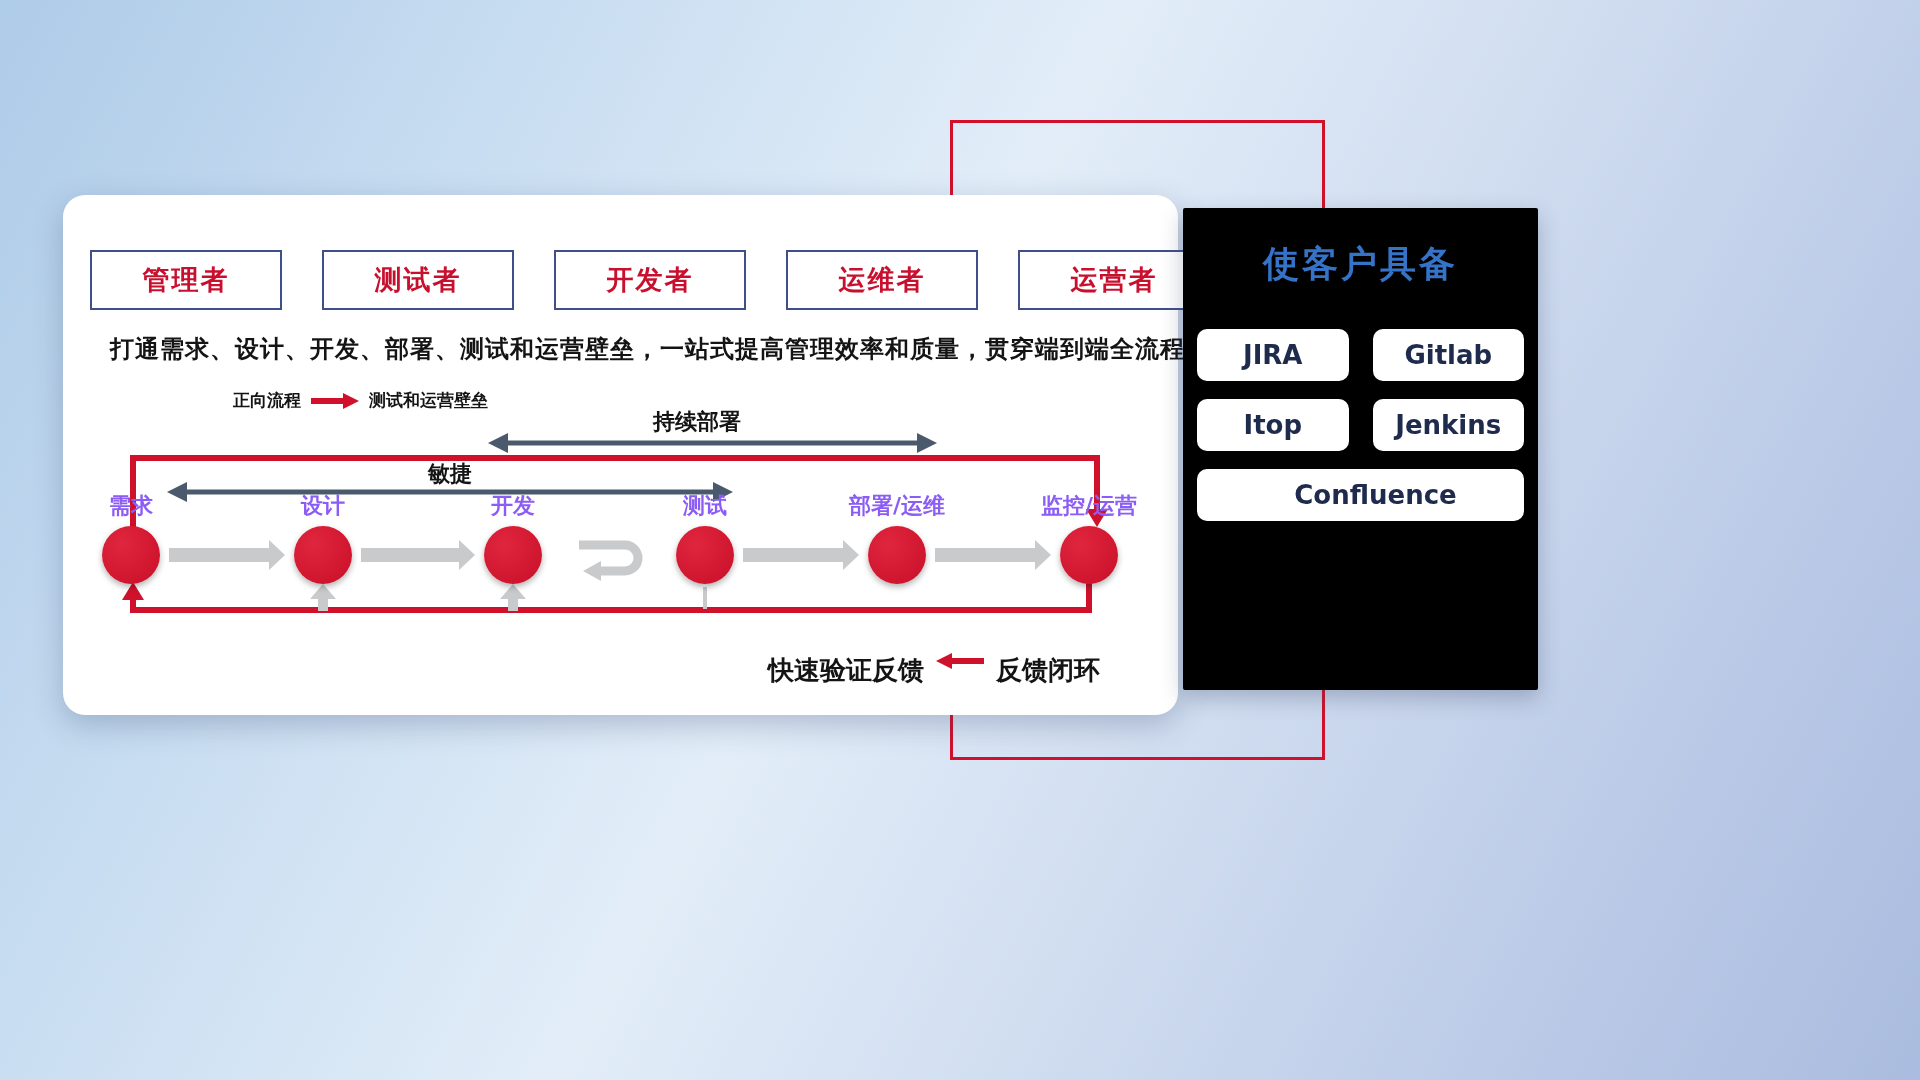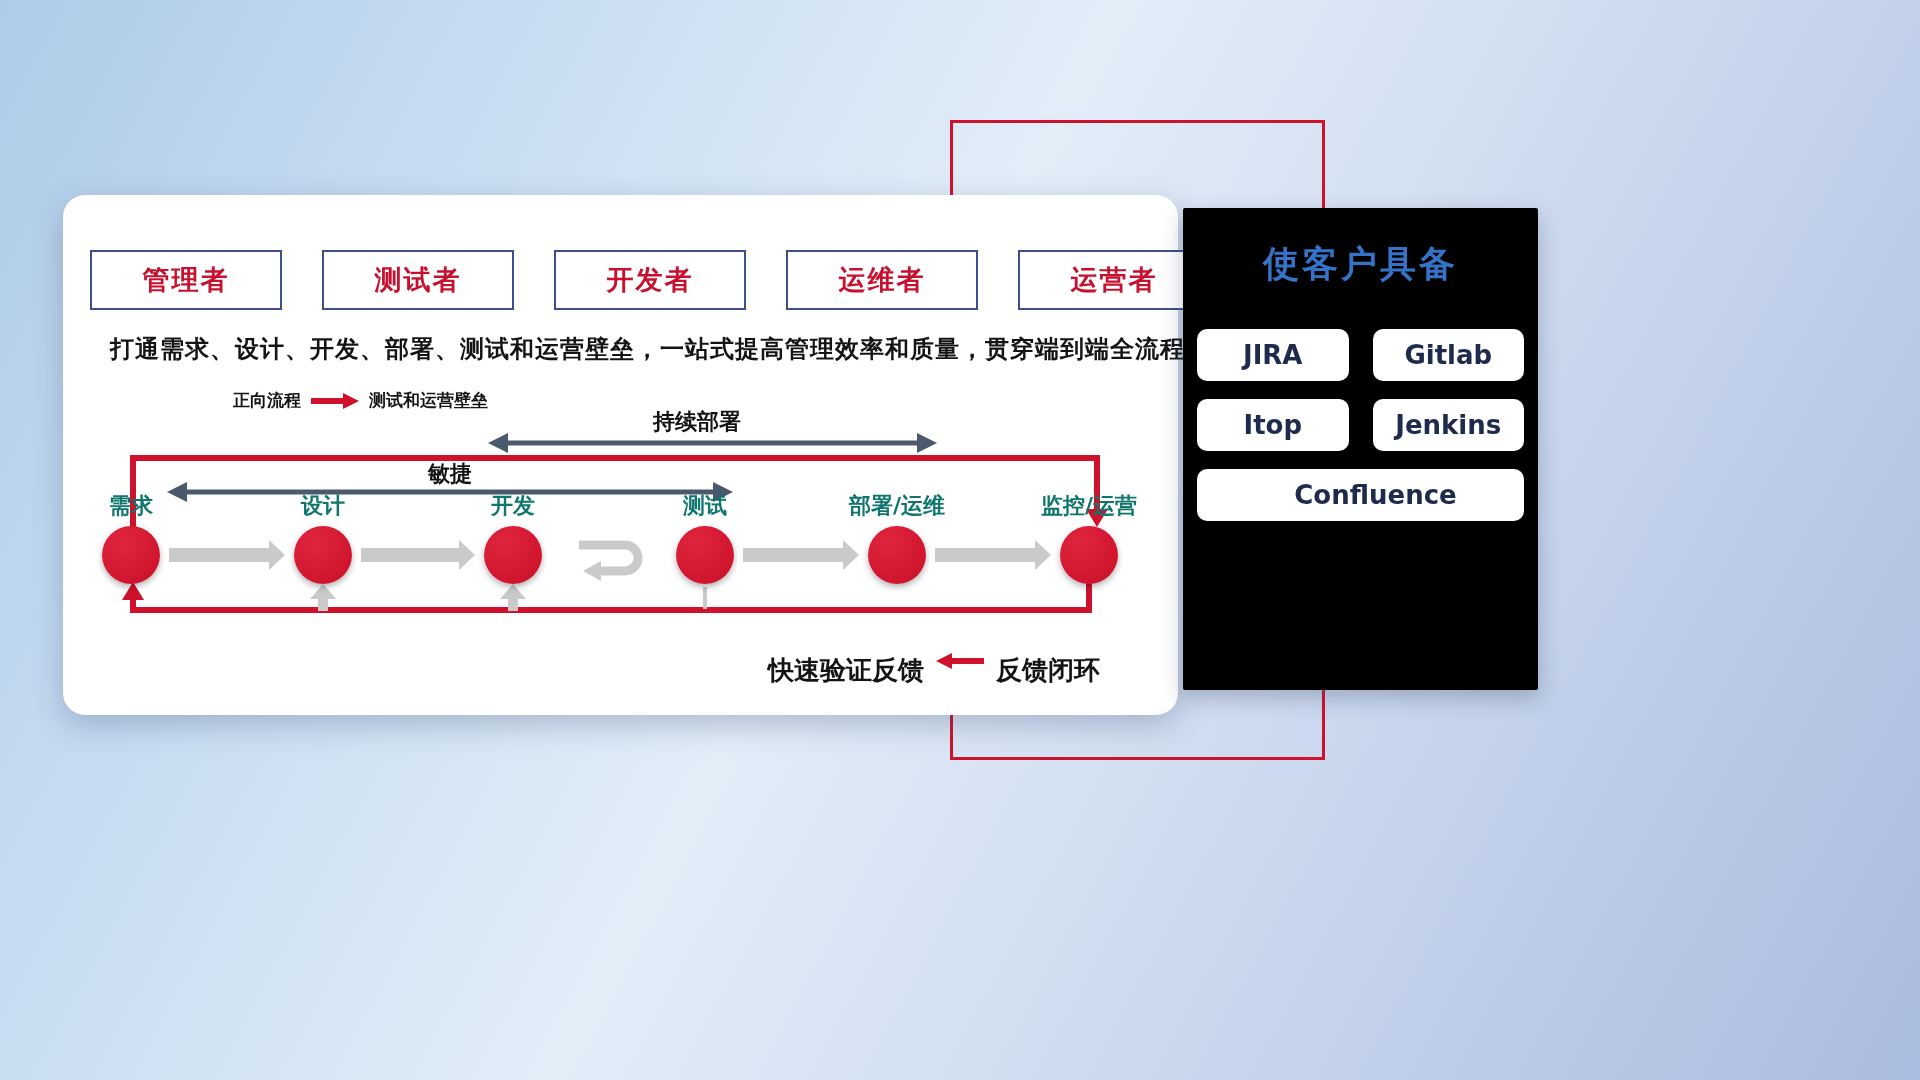--- a/index.html
+++ b/index.html
@@ -51,21 +51,21 @@
   }
 
   .diagram-svg { position:absolute; left:0; top:0; width:1115px; height:520px; }
 
   .span-label { position:absolute; font-size:22px; font-weight:bold; color:#141414; text-align:center; }
   .label-cd    { left:554px; top:212px; width:160px; }
   .label-agile { left:337px; top:264px; width:100px; }
 
   .stage-label {
     position:absolute; top:296px; width:160px; text-align:center;
-    font-size:22px; font-weight:bold; color:#0f766e;
+    font-size:22px; font-weight:bold; color:#8b5cf6;
   }
   .stage-circle {
     position:absolute; top:331px; width:58px; height:58px; border-radius:50%;
     background:radial-gradient(circle at 35% 30%, #e0263f, #c90e27);
     box-shadow:0 3px 6px rgba(0,0,0,0.3);
   }
 
   
   .right-panel {
     position:absolute; left:1183px; top:208px; width:355px; height:482px;

